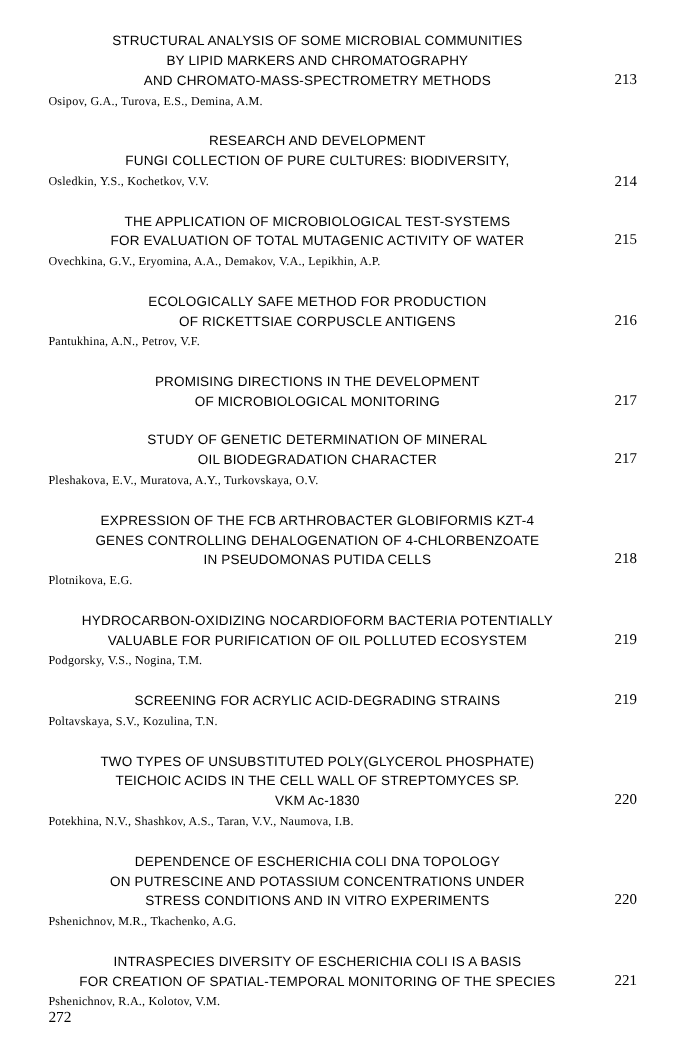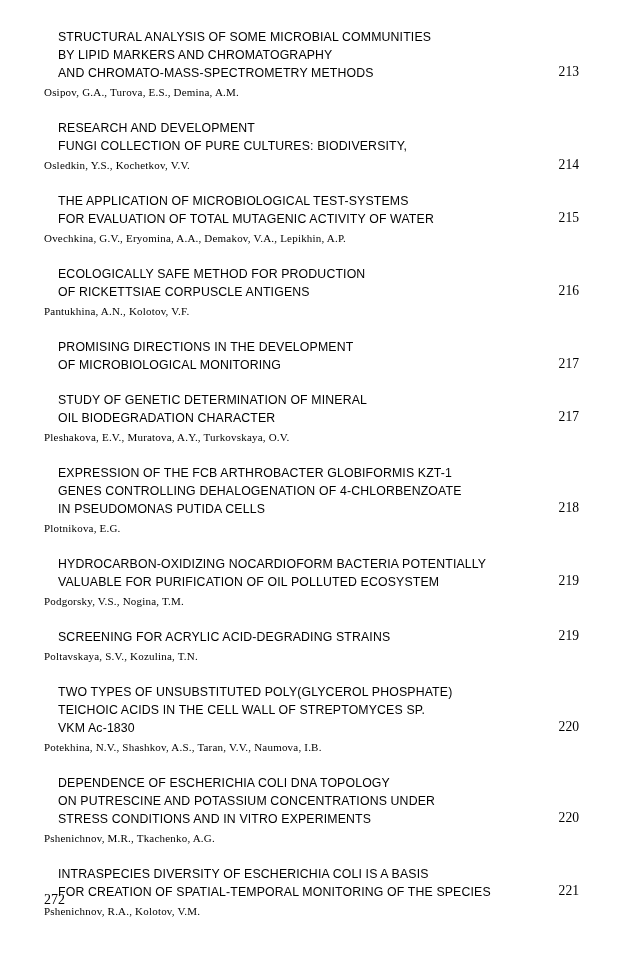--- a/index.html
+++ b/index.html
@@ -33,41 +33,42 @@
     position: relative;
     padding-left: 14px;
     padding-right: 60px;
   }
   .title-line {
     font-family: "Liberation Sans", sans-serif;
     font-size: 12.3px;
     letter-spacing: 0.15px;
     line-height: 18px;
     white-space: nowrap;
+    text-align: center;
   }
   .authors {
     font-family: Liberation Serif, serif;
     font-size: 11px;
     line-height: 19px;
     letter-spacing: 0.2px;
     margin-top: 1px;
     white-space: nowrap;
   }
   .page-num {
     position: absolute;
     right: 0;
     font-family: "Liberation Serif", serif;
     font-size: 13.6px;
     text-align: right;
     width: 36px;
   }
   .folio {
     position: absolute;
     left: 44px;
-    bottom: 52px;
+    bottom: 26px;
     font-family: "Liberation Serif", serif;
     font-size: 14px;
   }
 </style>
 </head>
 <body>
 
 <div class="page">
   <div class="toc-list">
       <div class="entry">
@@ -94,40 +95,40 @@
           <div class="page-num" style="top: 18px;">215</div>
         </div>
         <div class="authors">Ovechkina, G.V., Eryomina, A.A., Demakov, V.A., Lepikhin, A.P.</div>
       </div>
       <div class="entry">
         <div class="title-block">
           <div class="title-line">ECOLOGICALLY SAFE METHOD FOR PRODUCTION</div>
           <div class="title-line">OF RICKETTSIAE CORPUSCLE ANTIGENS</div>
           <div class="page-num" style="top: 18px;">216</div>
         </div>
-        <div class="authors">Pantukhina, A.N., Kolotov, V.F.</div>
+        <div class="authors">Pantukhina, A.N., Petrov, V.F.</div>
       </div>
       <div class="entry">
         <div class="title-block">
           <div class="title-line">PROMISING DIRECTIONS IN THE DEVELOPMENT</div>
           <div class="title-line">OF MICROBIOLOGICAL MONITORING</div>
           <div class="page-num" style="top: 18px;">217</div>
         </div>
       </div>
       <div class="entry">
         <div class="title-block">
           <div class="title-line">STUDY OF GENETIC DETERMINATION OF MINERAL</div>
           <div class="title-line">OIL BIODEGRADATION CHARACTER</div>
           <div class="page-num" style="top: 18px;">217</div>
         </div>
         <div class="authors">Pleshakova, E.V., Muratova, A.Y., Turkovskaya, O.V.</div>
       </div>
       <div class="entry">
         <div class="title-block">
-          <div class="title-line">EXPRESSION OF THE FCB ARTHROBACTER GLOBIFORMIS KZT-1</div>
+          <div class="title-line">EXPRESSION OF THE FCB ARTHROBACTER GLOBIFORMIS KZT-4</div>
           <div class="title-line">GENES CONTROLLING DEHALOGENATION OF 4-CHLORBENZOATE</div>
           <div class="title-line">IN PSEUDOMONAS PUTIDA CELLS</div>
           <div class="page-num" style="top: 36px;">218</div>
         </div>
         <div class="authors">Plotnikova, E.G.</div>
       </div>
       <div class="entry">
         <div class="title-block">
           <div class="title-line">HYDROCARBON-OXIDIZING NOCARDIOFORM BACTERIA POTENTIALLY</div>
           <div class="title-line">VALUABLE FOR PURIFICATION OF OIL POLLUTED ECOSYSTEM</div>

